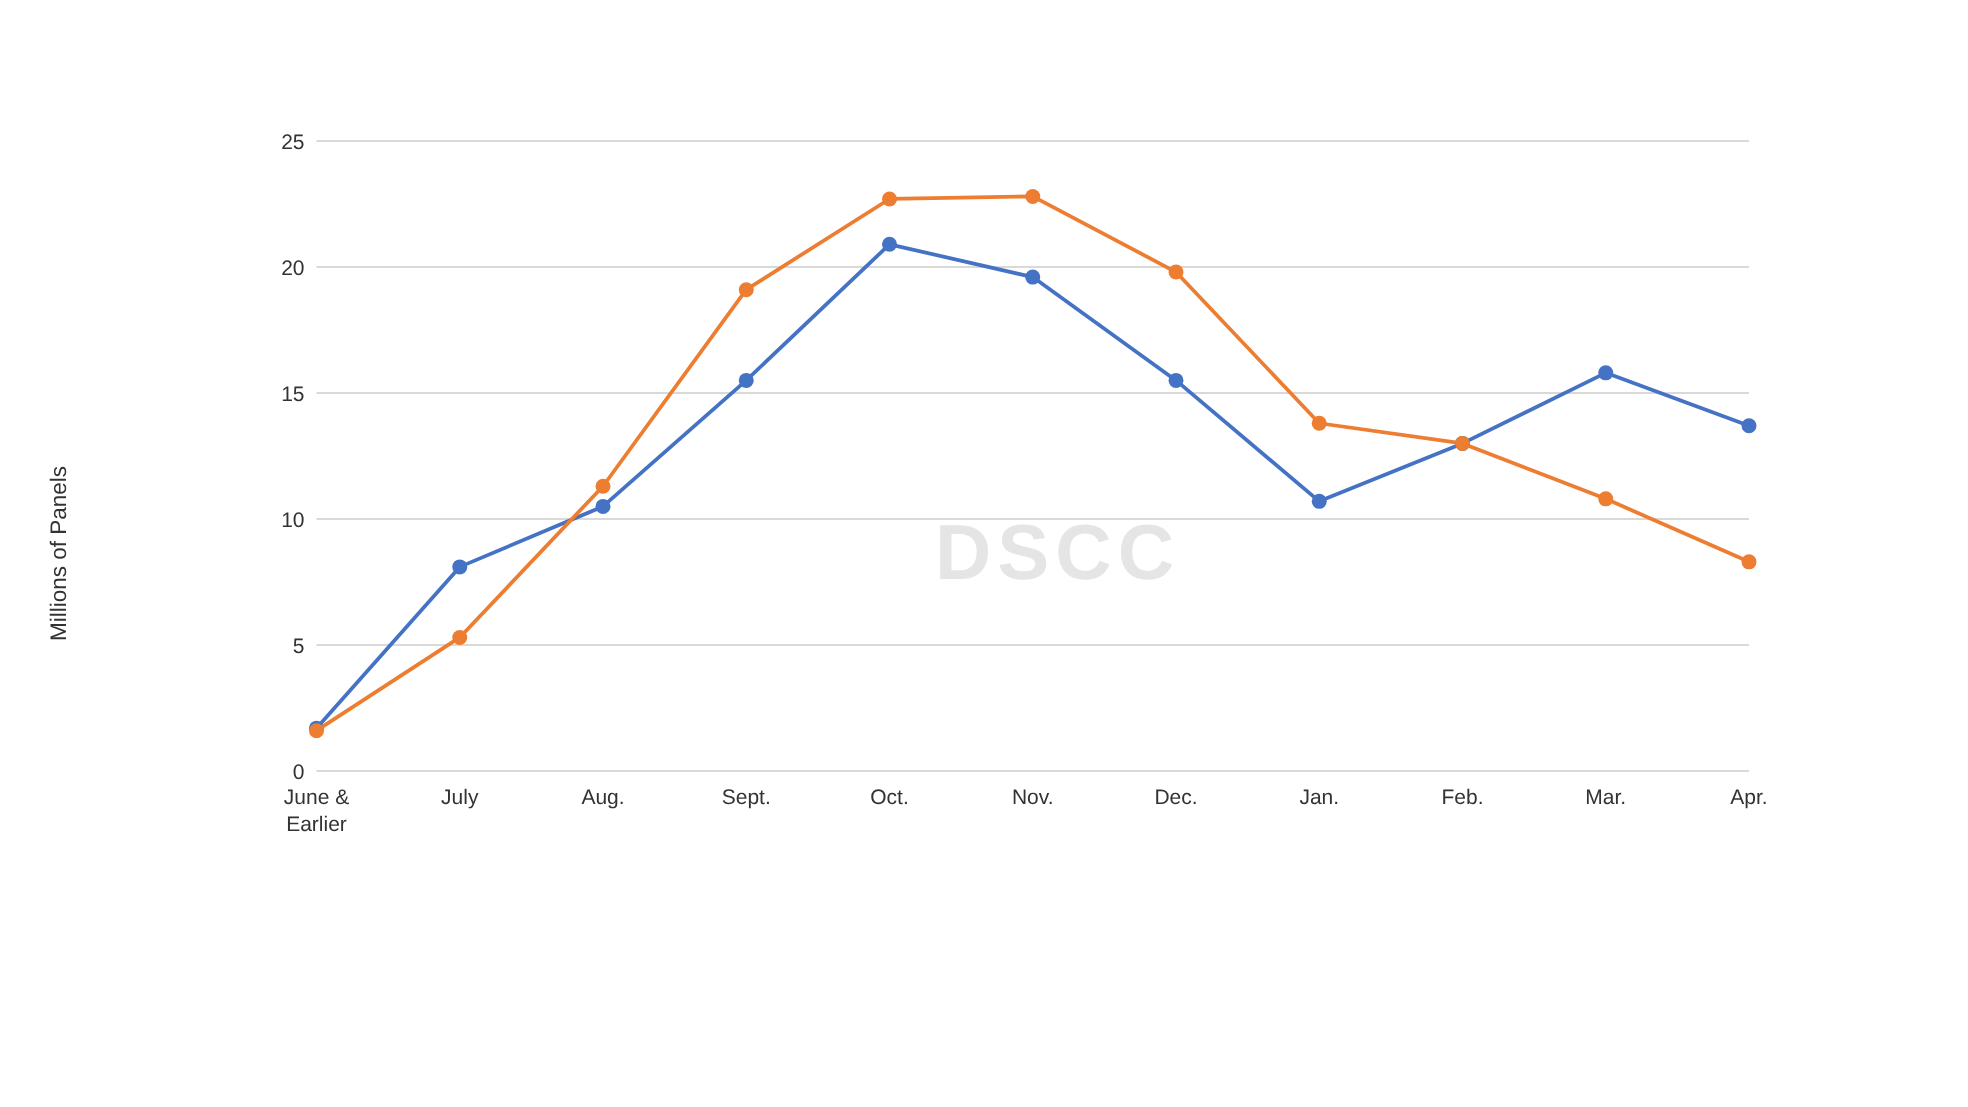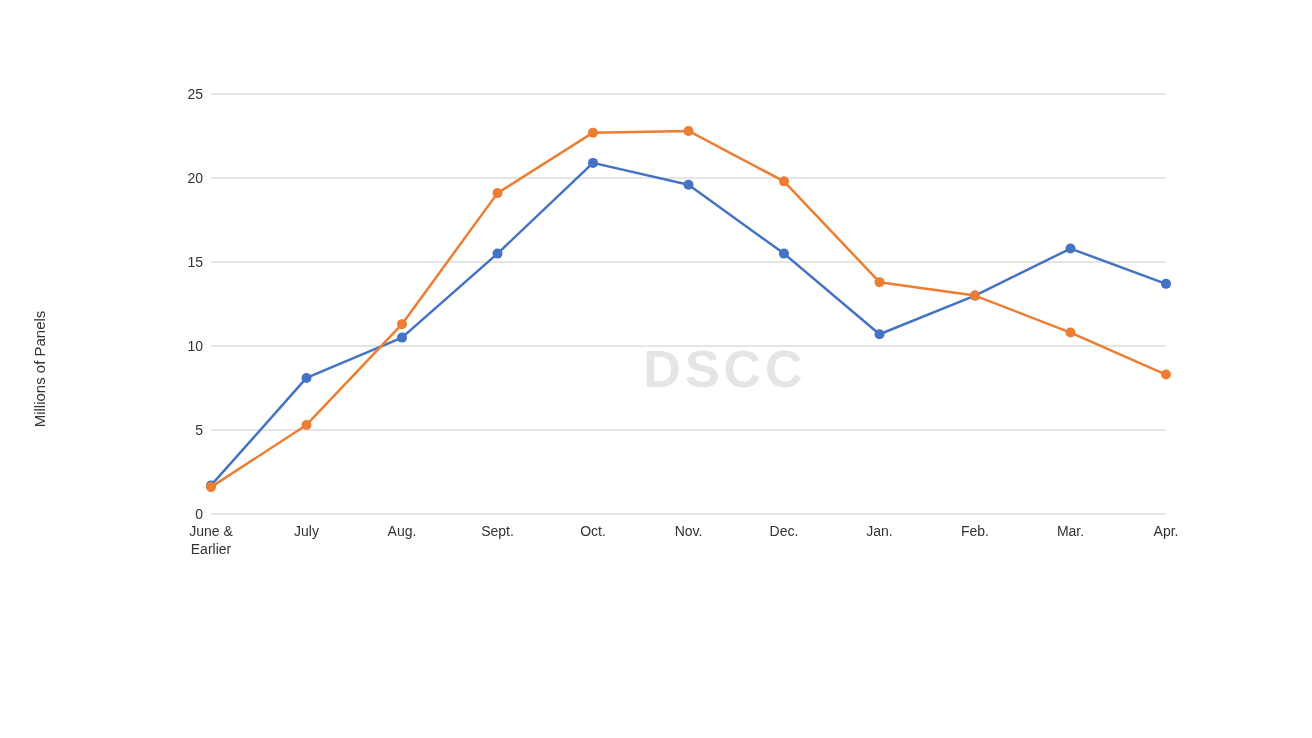--- a/index.html
+++ b/index.html
@@ -40,21 +40,20 @@
     .watermark {
       position: absolute;
       top: 50%;
       left: 50%;
       transform: translate(-20%, -50%);
       font-size: 52px;
       font-weight: bold;
       color: rgba(180,180,180,0.35);
       pointer-events: none;
       letter-spacing: 4px;
-      margin-left: 20px;
     }
   </style>
 </head>
 <body>
 
 <div class="chart-container">
   <div class="y-axis-label">Millions of Panels</div>
   <div class="watermark">DSCC</div>
   <div class="chart-area">
     <svg class="chart-svg" id="main-chart" viewBox="0 0 1040 500">

